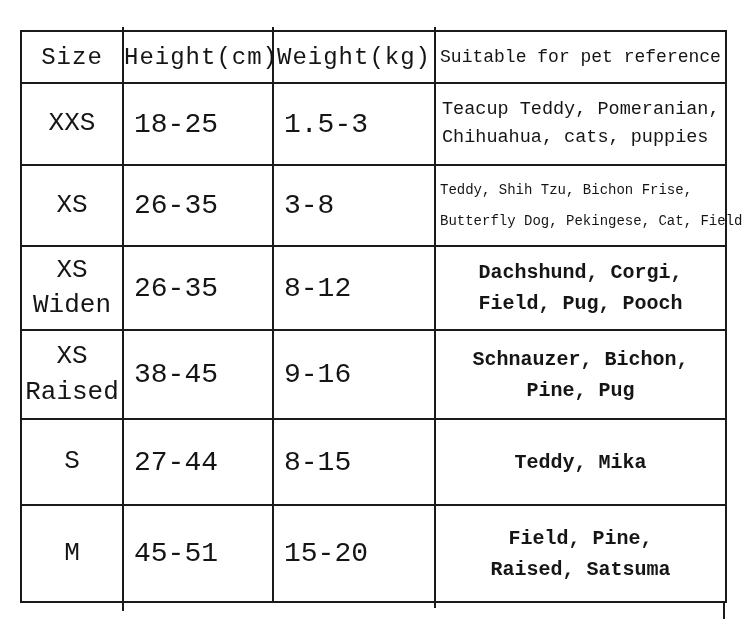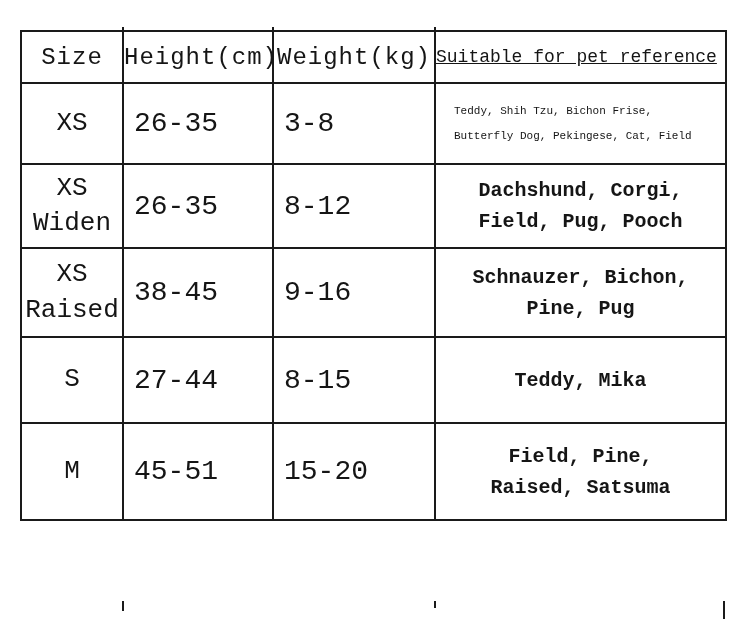--- a/index.html
+++ b/index.html
@@ -30,21 +30,21 @@
   }
   tr.r-head { height: 52px; }
   tr.r0 { height: 82px; }
   tr.r1 { height: 81px; }
   tr.r2 { height: 84px; }
   tr.r3 { height: 89px; }
   tr.r4 { height: 86px; }
   tr.r5 { height: 97px; }
 
   th.main  { font-size: 24px; text-align: center; letter-spacing: 1px; border-radius: 22px; }
-  th.small { font-size: 18px; text-align: left; text-decoration: underline; }
+  th.small { font-size: 18px; text-align: center; }
 
   td.size {
     text-align: center;
     font-size: 26px;
     line-height: 1.35;
   }
   td.val {
     text-align: left;
     padding-left: 10px;
     font-size: 28px;
@@ -55,22 +55,22 @@
 
   td.pets-lg {
     text-align: left;
     padding-left: 6px;
     font-size: 18.5px;
     line-height: 1.5;
     white-space: nowrap;
   }
   td.pets-sm {
     text-align: left;
-    padding-left: 18px;
-    font-size: 11px;
+    padding-left: 4px;
+    font-size: 14px;
     line-height: 2.2;
     white-space: nowrap;
   }
   td.pets-md {
     text-align: center;
     font-size: 20px;
     line-height: 1.55;
     font-weight: bold;
   }
 
@@ -94,20 +94,32 @@
     </colgroup>
     <thead>
       <tr class="r-head">
         <th class="main">Size</th>
         <th class="main">Height(cm)</th>
         <th class="main">Weight(kg)</th>
         <th class="small">Suitable for pet reference</th>
       </tr>
     </thead>
     <tbody>
+      <tr class="r0">
+        <td class="size">
+          <span class="line">XXS</span>
+          <span class="line"></span>
+        </td>
+        <td class="val">18-25</td>
+        <td class="val">1.5-3</td>
+        <td class="pets pets-lg">
+          <span class="line">Teacup Teddy, Pomeranian,</span>
+          <span class="line">Chihuahua, cats, puppies</span>
+        </td>
+      </tr>
       <tr class="r1">
         <td class="size">
           <span class="line">XS</span>
           <span class="line"></span>
         </td>
         <td class="val">26-35</td>
         <td class="val">3-8</td>
         <td class="pets pets-sm">
           <span class="line">Teddy, Shih Tzu, Bichon Frise,</span>
           <span class="line">Butterfly Dog, Pekingese, Cat, Field</span>

